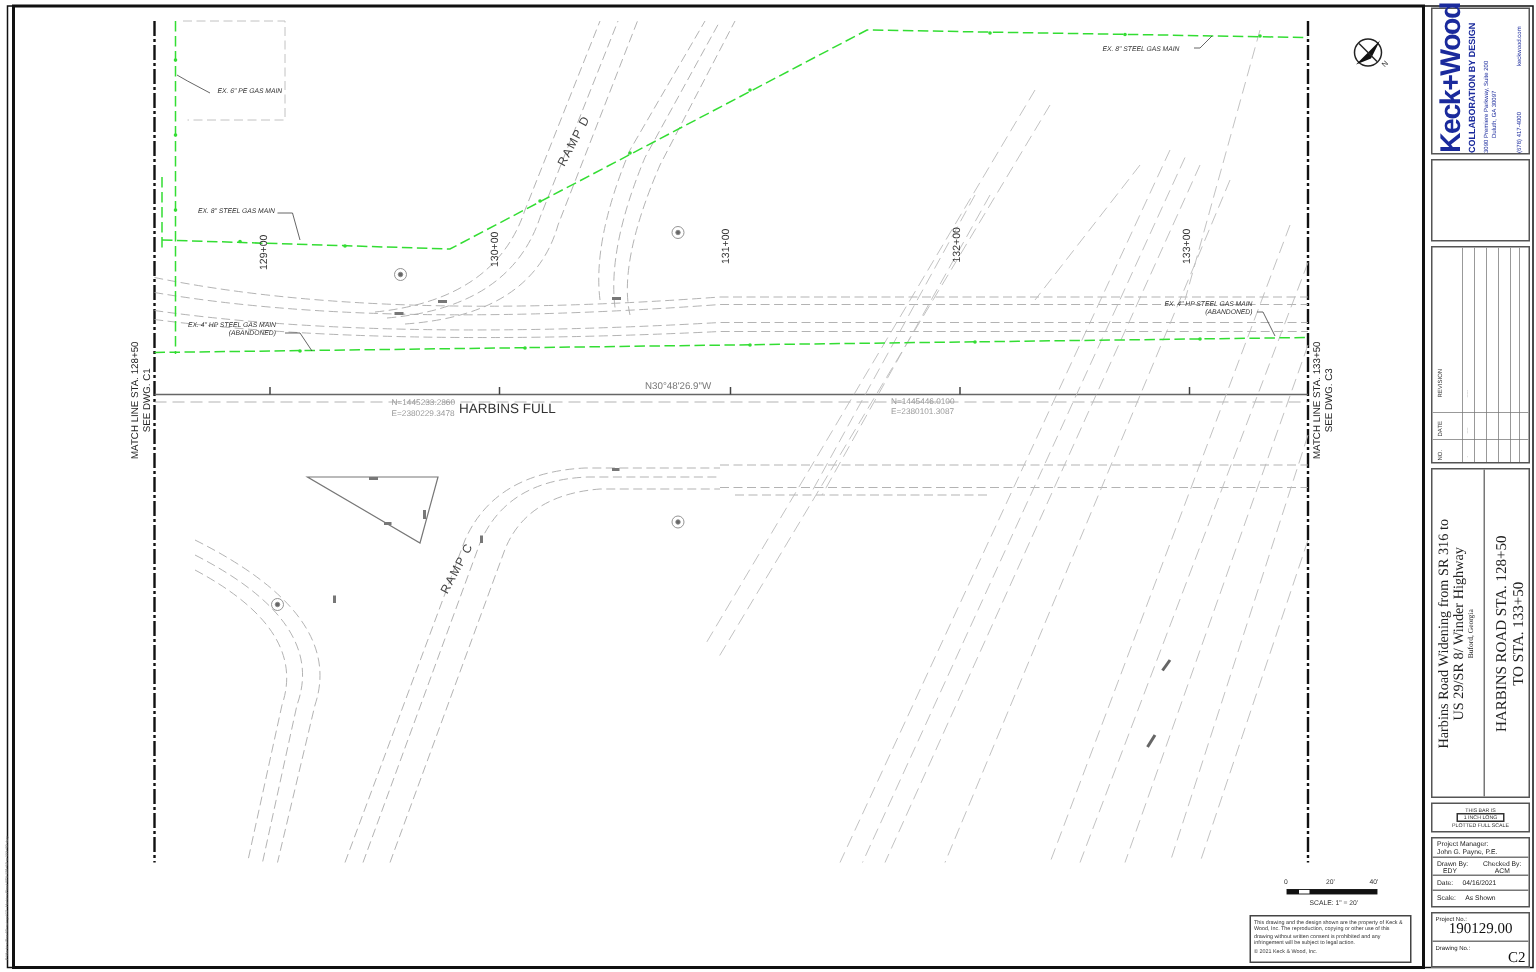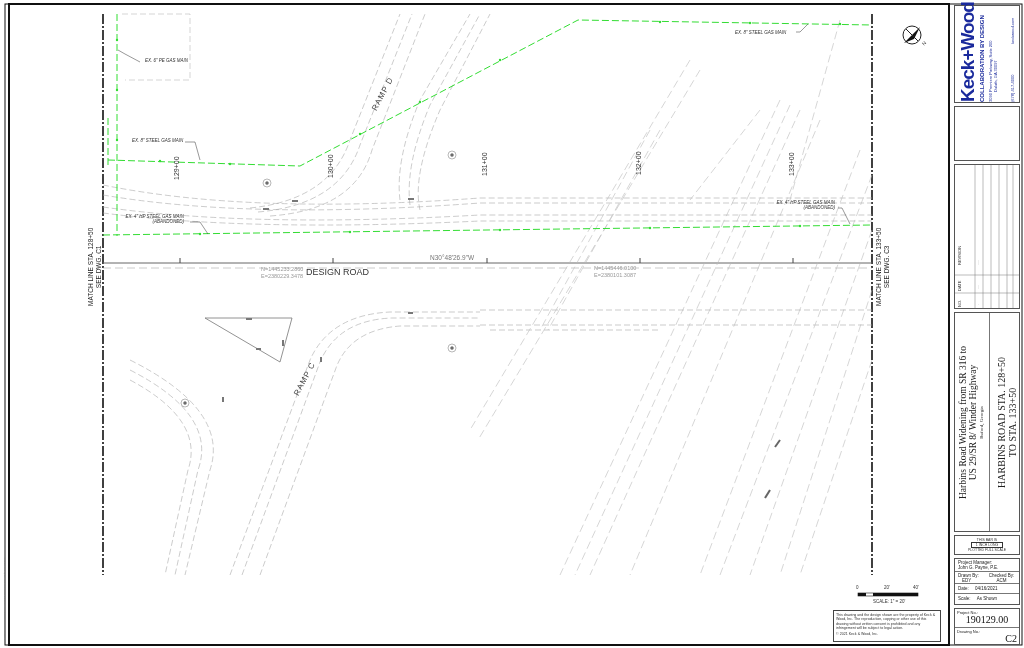--- a/index.html
+++ b/index.html
@@ -162,21 +162,21 @@
 <div class="small sans" style="position:absolute;left:735px;top:30px;font-size:4.5px;font-style:italic;">EX. 8" STEEL GAS MAIN</div>
 <div class="small sans" style="position:absolute;left:124px;top:214px;font-size:4.5px;font-style:italic;text-align:right;width:60px;">
   <div>EX. 4" HP STEEL GAS MAIN</div>
   <div>(ABANDONED)</div>
 </div>
 <div class="small sans" style="position:absolute;left:770px;top:200px;font-size:4.5px;font-style:italic;text-align:right;width:65px;">
   <div>EX. 4" HP STEEL GAS MAIN</div>
   <div>(ABANDONED)</div>
 </div>
 
-<div class="sans" style="position:absolute;left:306px;top:267px;font-size:9px;color:#333;">DESIGN ROAD</div>
+<div class="sans" style="position:absolute;left:306px;top:267px;font-size:9px;color:#333;">HARBINS FULL</div>
 <div class="sans" style="position:absolute;left:430px;top:254px;font-size:6.5px;color:#777;">N30°48'26.9"W</div>
 <div class="sans" style="position:absolute;left:261px;top:266px;font-size:5.5px;color:#999;line-height:7px;">
   <div>N=1445233.2860</div>
   <div>E=2380229.3478</div>
 </div>
 <div class="sans" style="position:absolute;left:594px;top:265px;font-size:5.5px;color:#999;line-height:7px;">
   <div>N=1445446.0100</div>
   <div>E=2380101.3087</div>
 </div>
 

